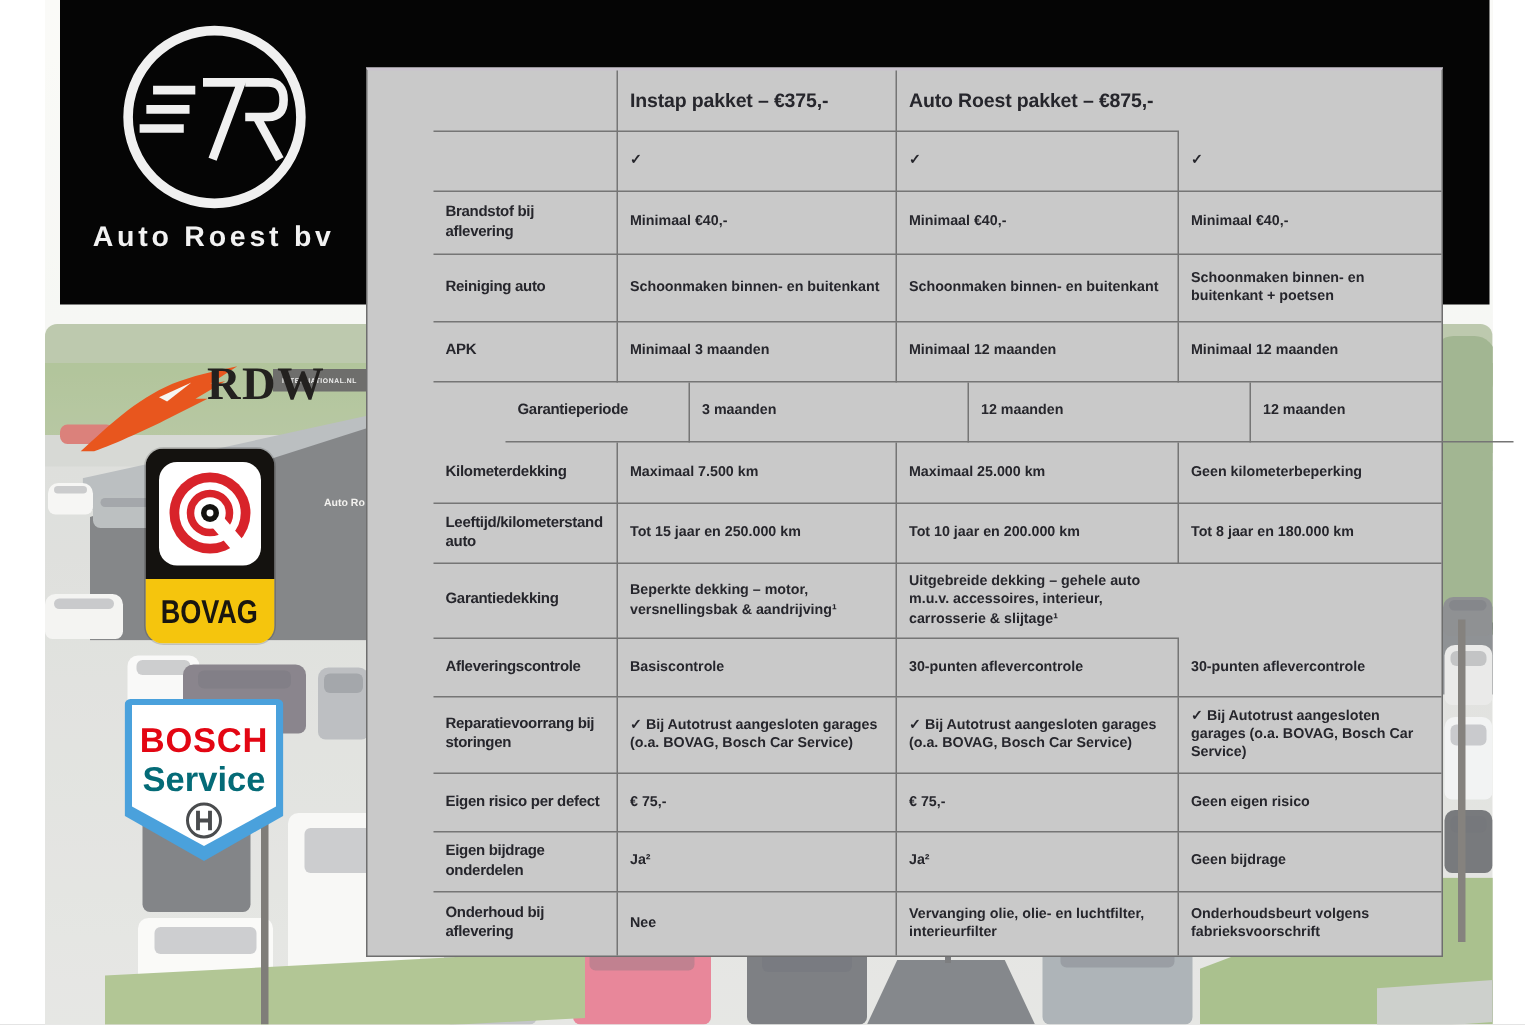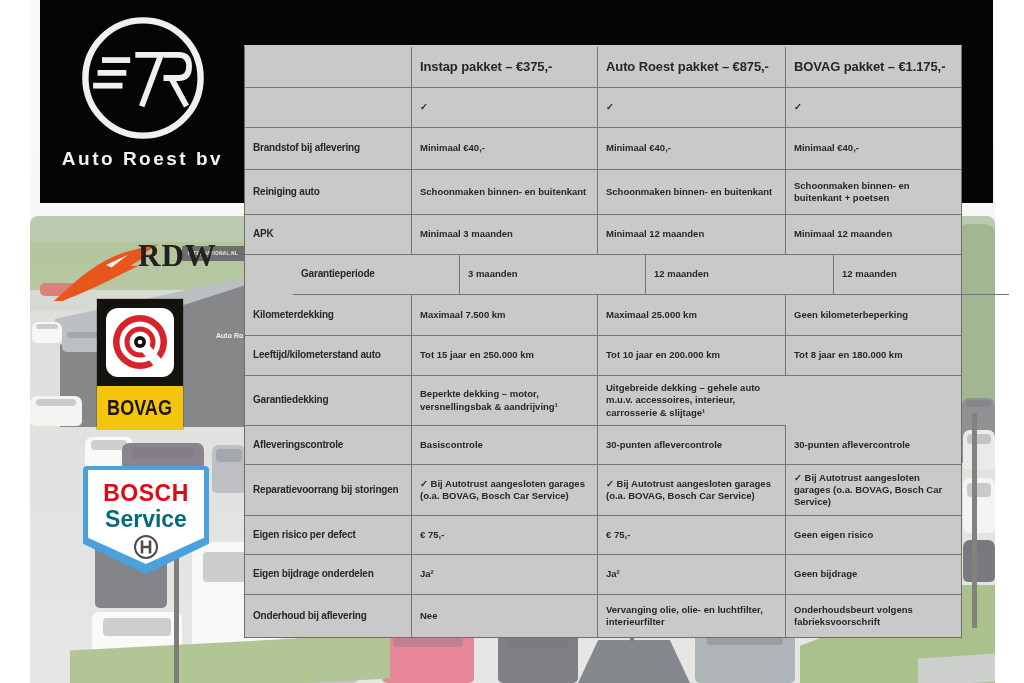--- a/index.html
+++ b/index.html
@@ -34,40 +34,40 @@
   .brand{position:absolute;left:40px;top:0;width:205px;height:256px;display:flex;flex-direction:column;align-items:center;}
   .brand svg{margin-top:14px;}
   .brand-name{color:#f2f2f2;font-size:19px;font-weight:bold;letter-spacing:2.5px;margin-top:6px;white-space:nowrap;}
 
   
   .rdw{position:absolute;left:52px;top:236px;width:170px;height:74px;}
   .rdw svg{position:absolute;left:0;top:4px;}
   .rdw-text{position:absolute;left:86px;top:2px;font-family:"Liberation Serif",serif;font-size:31px;font-weight:bold;color:var(--rdw-dark);letter-spacing:1px;}
 
   
-  .bovag{position:absolute;left:97px;top:299px;width:86px;height:130px;border-radius:0;overflow:hidden;box-shadow:0 0 0 1px rgba(0,0,0,.15);}
+  .bovag{position:absolute;left:97px;top:299px;width:86px;height:130px;border-radius:12px;overflow:hidden;box-shadow:0 0 0 1px rgba(0,0,0,.15);}
   .bovag-top{position:relative;width:100%;height:87px;background:#14120f;display:flex;align-items:center;justify-content:center;}
   .bovag-bottom{width:100%;height:43px;background:var(--bovag-yellow);display:flex;align-items:center;justify-content:center;}
   .bovag-bottom span{font-size:22px;font-weight:bold;color:#191610;letter-spacing:0;transform:scaleX(.82);}
 
   
-  .bosch{position:absolute;left:83px;top:466px;width:106px;height:108px;padding-left:20px;}
+  .bosch{position:absolute;left:83px;top:466px;width:106px;height:108px;}
   .bosch .shield-outer{position:absolute;inset:0;background:var(--bosch-blue);clip-path:polygon(0 0,100% 0,100% 72%,50% 100%,0 72%);border-radius:4px;}
   .bosch .shield-inner{position:absolute;left:5px;top:4px;right:5px;bottom:10px;background:#ffffff;clip-path:polygon(0 0,100% 0,100% 72%,50% 100%,0 72%);}
   .bosch .bosch-word{position:absolute;left:0;right:0;top:14px;text-align:center;font-size:23px;font-weight:bold;color:var(--bosch-red);letter-spacing:.5px;}
   .bosch .service-word{position:absolute;left:0;right:0;top:40px;text-align:center;font-size:23px;font-weight:bold;color:var(--bosch-teal);}
   .bosch svg{position:absolute;left:50%;top:68px;transform:translateX(-50%);}
 
   
   .cmp{position:absolute;left:244px;top:45px;width:718px;background:var(--table-bg);border:1px solid #6e6e6e;border-top:2px solid #cac4ce;box-sizing:border-box;}
   .trow{display:grid;grid-template-columns:167px 186px 188px 175px;}
   .trow .cell{border-right:1px solid var(--table-line);border-bottom:1px solid var(--table-line);display:flex;align-items:center;padding:3px 8px;color:var(--text-dark);font-weight:bold;font-size:9.5px;line-height:1.28;box-sizing:border-box;overflow:hidden;}
   .trow .cell:last-child{border-right:none;}
   .trow:last-child .cell{border-bottom:none;}
-  .trow .lbl{font-size:10px;letter-spacing:-0.2px;}
+  .trow .lbl{font-size:10px;letter-spacing:-0.2px;margin-left:44px;}
   .trow.thead .cell{font-size:13px;letter-spacing:-0.1px;}
 </style>
 </head>
 <body>
 
 <div class="stage">
 
   <div class="photo">
     <div class="sky"></div>
     <div class="treeline"></div>
@@ -161,21 +161,20 @@
       <circle cx="13" cy="13" r="11" fill="none" stroke="#4a4c4e" stroke-width="2"></circle>
       <path d="M9 6.5 V19.5 M17 6.5 V19.5 M9 13 H17" stroke="#4a4c4e" stroke-width="2.6" fill="none"></path>
     </svg>
   </div>
 
   <div class="cmp">
       <div class="trow thead" style="height: 41px;">
         <div class="cell lbl"></div>
         <div class="cell">Instap pakket – €375,-</div>
         <div class="cell">Auto Roest pakket – €875,-</div>
-        <div class="cell">BOVAG pakket – €1.175,-</div>
       </div>
       <div class="trow" style="height: 40px;">
         <div class="cell lbl"></div>
         <div class="cell">✓</div>
         <div class="cell">✓</div>
         <div class="cell">✓</div>
       </div>
       <div class="trow" style="height: 42px;">
         <div class="cell lbl">Brandstof bij aflevering</div>
         <div class="cell">Minimaal €40,-</div>

